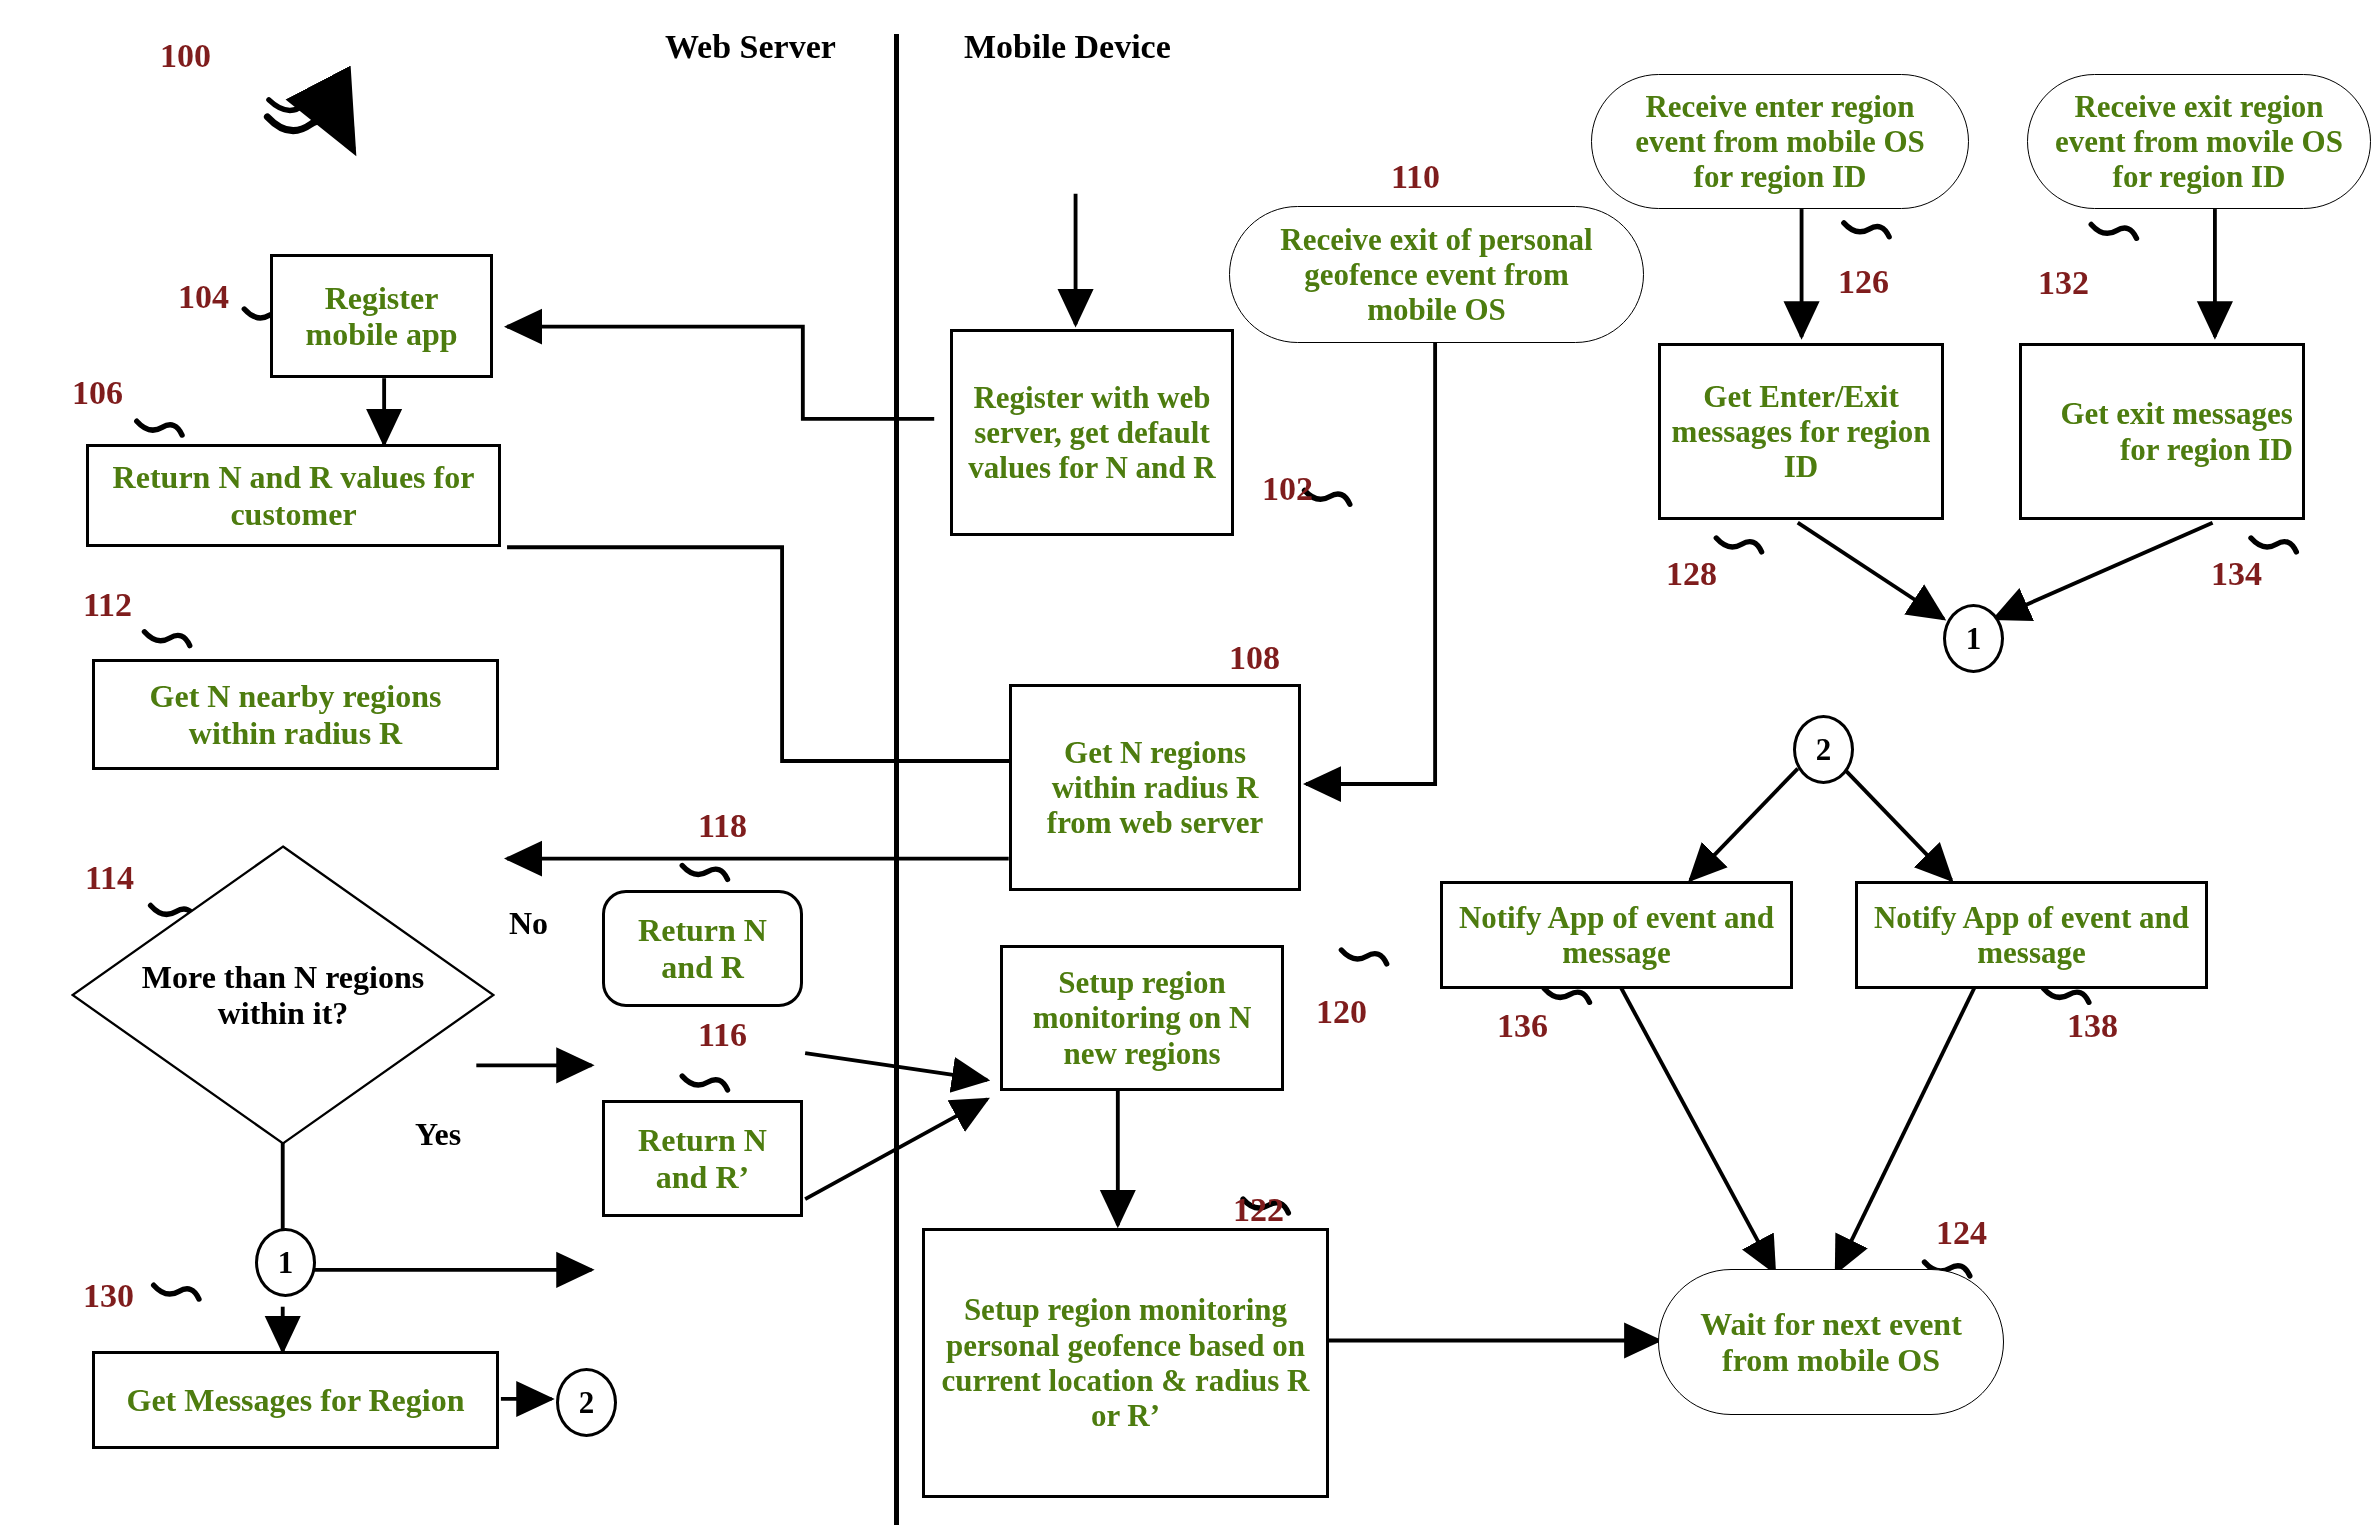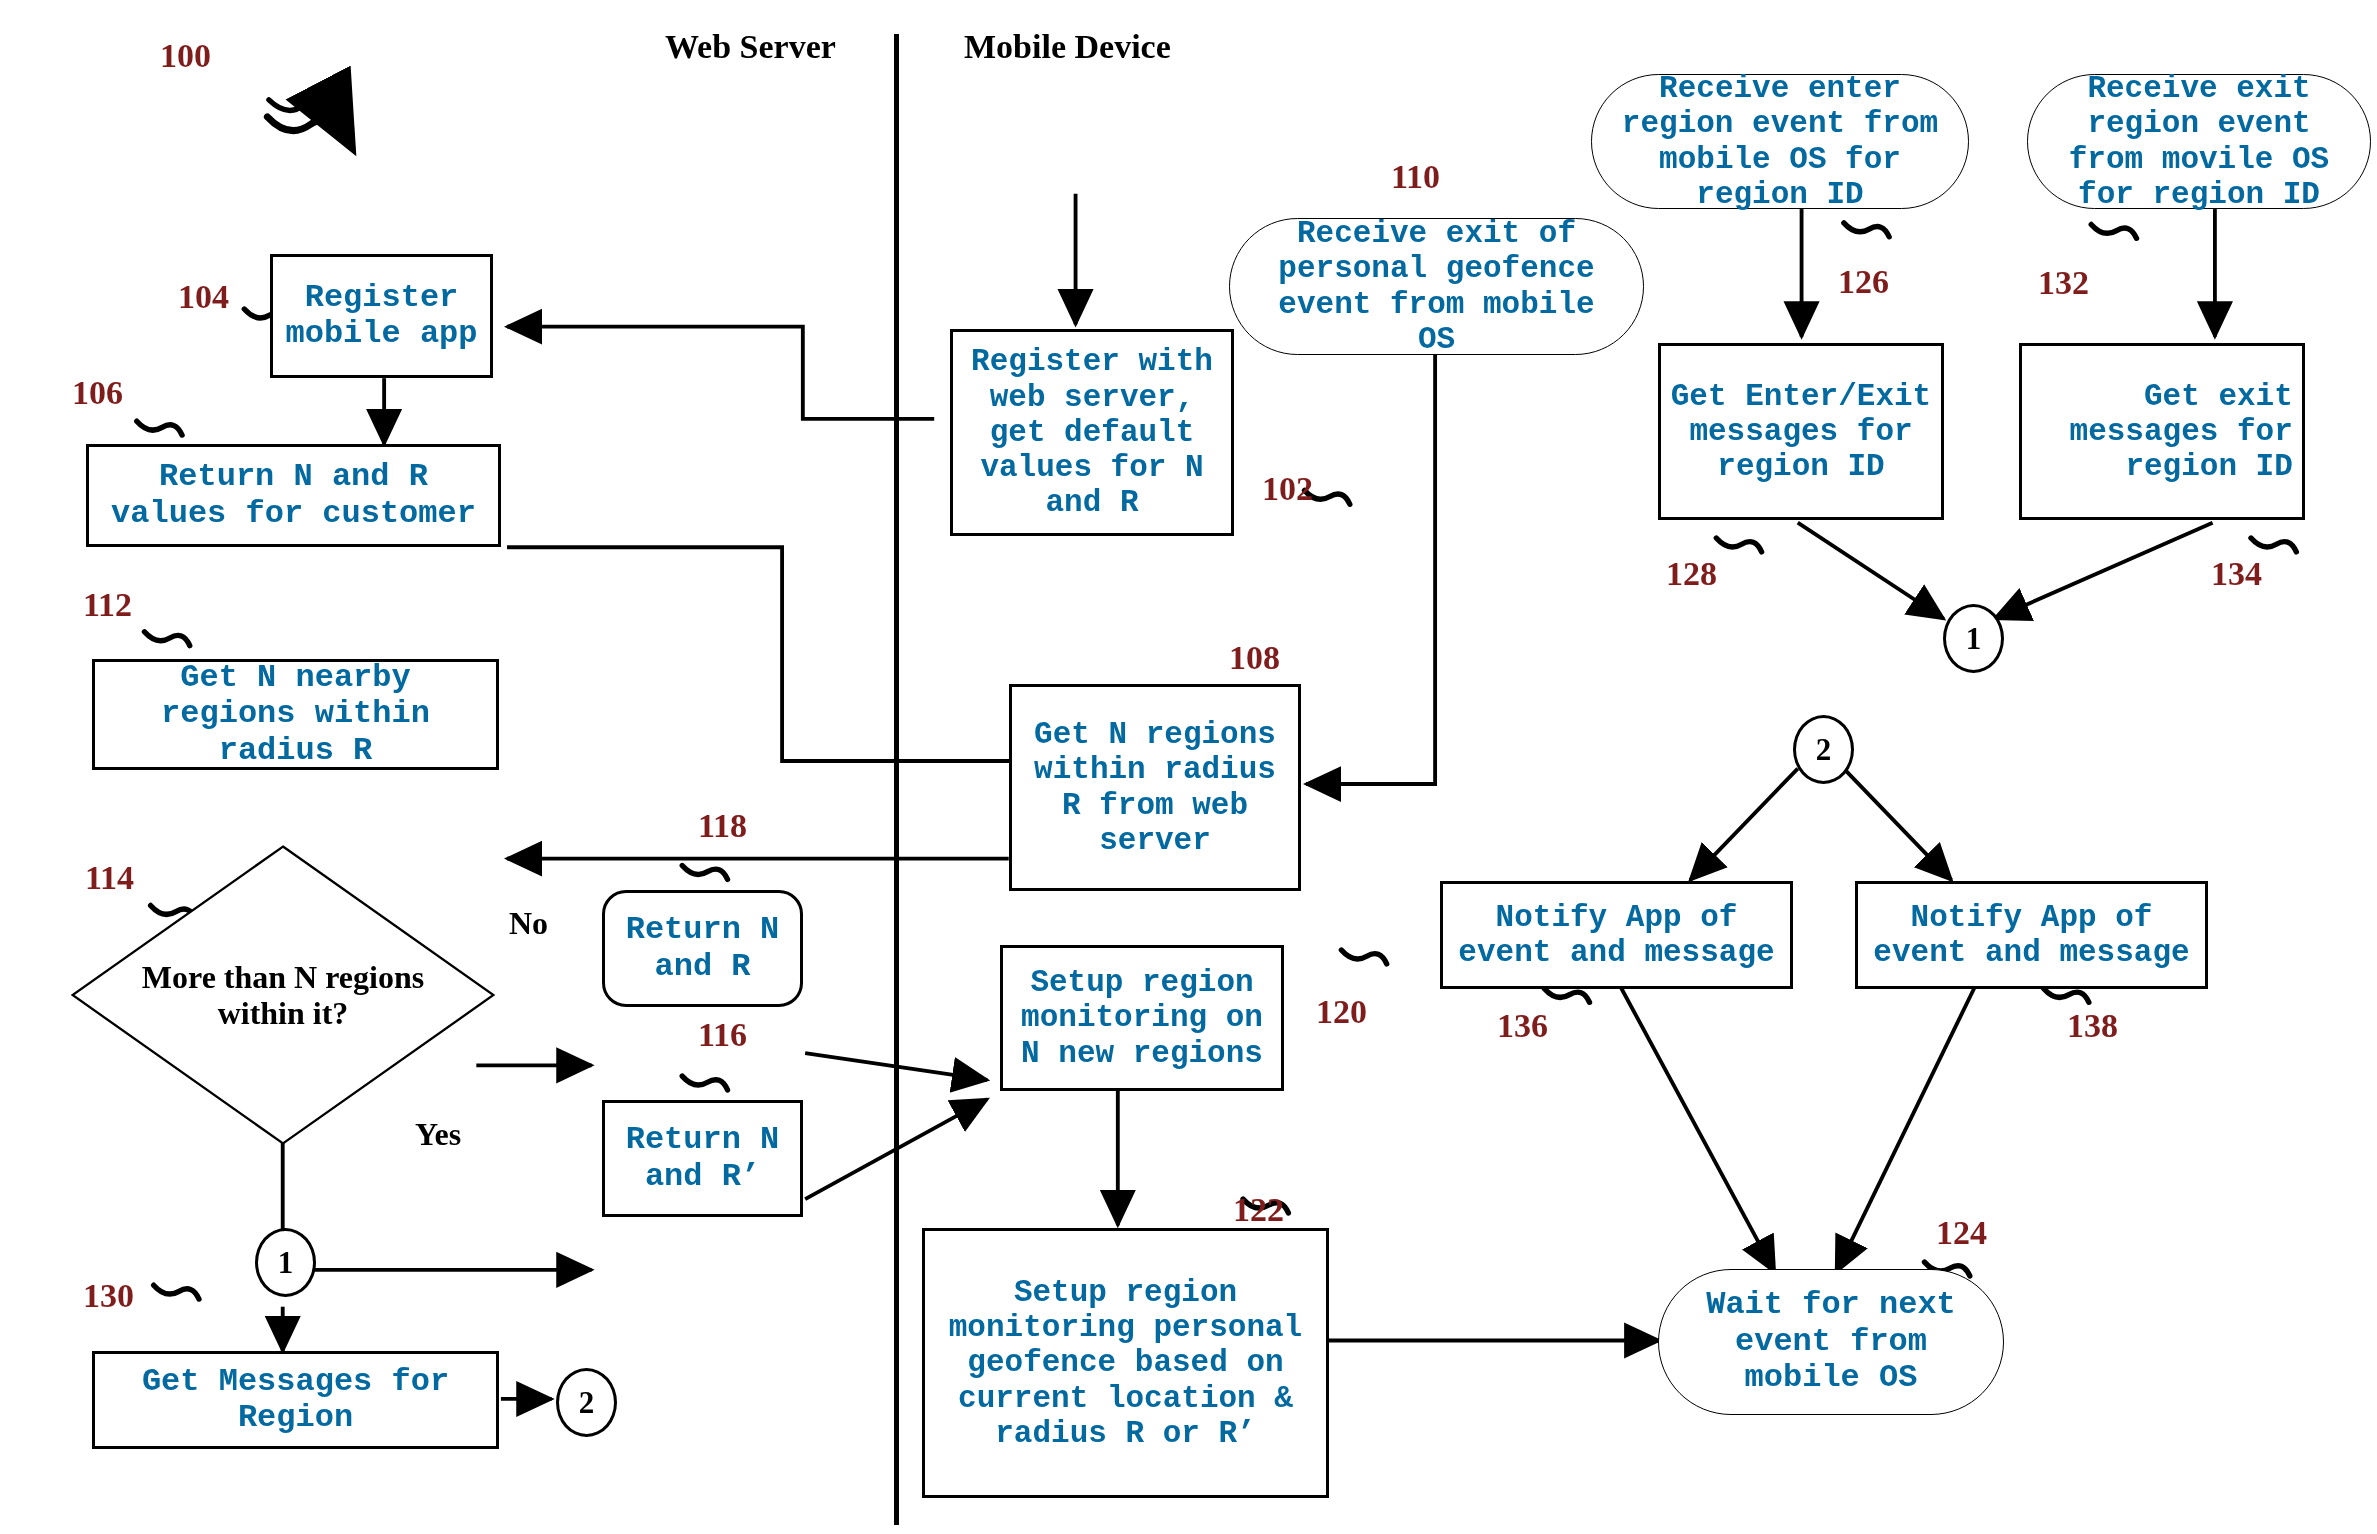--- a/index.html
+++ b/index.html
@@ -24,25 +24,24 @@
     height: 1535px;
     pointer-events: none;
   }
   .node {
     position: absolute;
     box-sizing: border-box;
     display: flex;
     align-items: center;
     justify-content: center;
     text-align: center;
-    color: #0369a1;
+    color: #4d7c0f;
     font-weight: bold;
     line-height: 1.14;
     background: #ffffff;
-    font-family: Liberation Mono, monospace;
   }
   .rect {
     border: 3.8px solid #000;
   }
   .rounded {
     border: 1.5px solid #000;
     border-radius: 768px;
   }
   .diamond-wrap {
     position: absolute;
@@ -193,21 +192,21 @@
 
   <div class="lane-title fz44" style="left:665px; top:28px;">Web Server</div>
   <div class="lane-title fz44" style="left:964px; top:28px;">Mobile Device</div>
 
   <div class="reftag fz44" style="left:160px; top:37px;">100</div>
 
 
   <div class="node rect fz40" style="left:934px; top:329px; width:284px; height:207px; padding:0 10.8px;margin-left:16px;">Register with web server, get default values for N and R</div>
   <div class="reftag fz44" style="left:1262px; top:470px;">102</div>
 
-  <div class="node rounded fz40" style="left:1229px; top:206px; width:415px; height:137px; padding:0 29px;margin-top:12px;">Receive exit of personal geofence event from mobile OS</div>
+  <div class="node rounded fz40" style="left:1229px; top:206px; width:415px; height:137px; padding:0 29px;">Receive exit of personal geofence event from mobile OS</div>
   <div class="reftag fz44" style="left:1391px; top:158px;">110</div>
 
   <div class="node rect fz40" style="left:1009px; top:684px; width:292px; height:207px; padding:0 12.3px;">Get N regions within radius R from web server</div>
   <div class="reftag fz44" style="left:1229px; top:639px;">108</div>
 
   <div class="node rect fz40" style="left:1000px; top:945px; width:284px; height:146px; padding:0 12.3px;">Setup region monitoring on N new regions</div>
   <div class="reftag fz44" style="left:1316px; top:993px;">120</div>
 
   <div class="node rect fz40" style="left:922px; top:1228px; width:407px; height:270px; padding:0 15.4px;">Setup region monitoring personal geofence based on current location &amp; radius R or R’</div>
   <div class="reftag fz44" style="left:1233px; top:1191px;">122</div>

